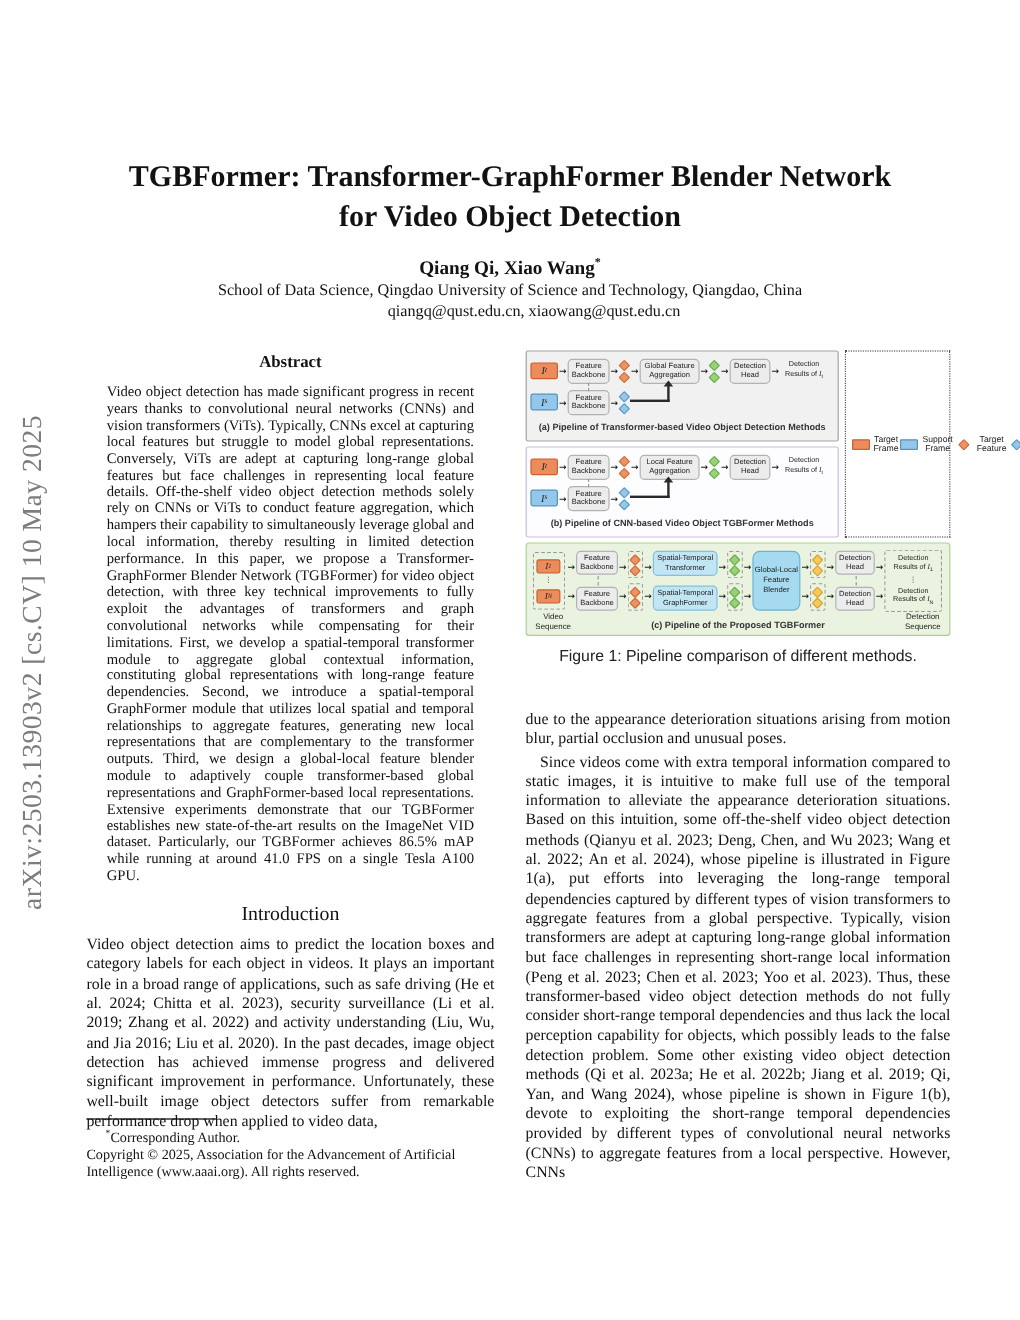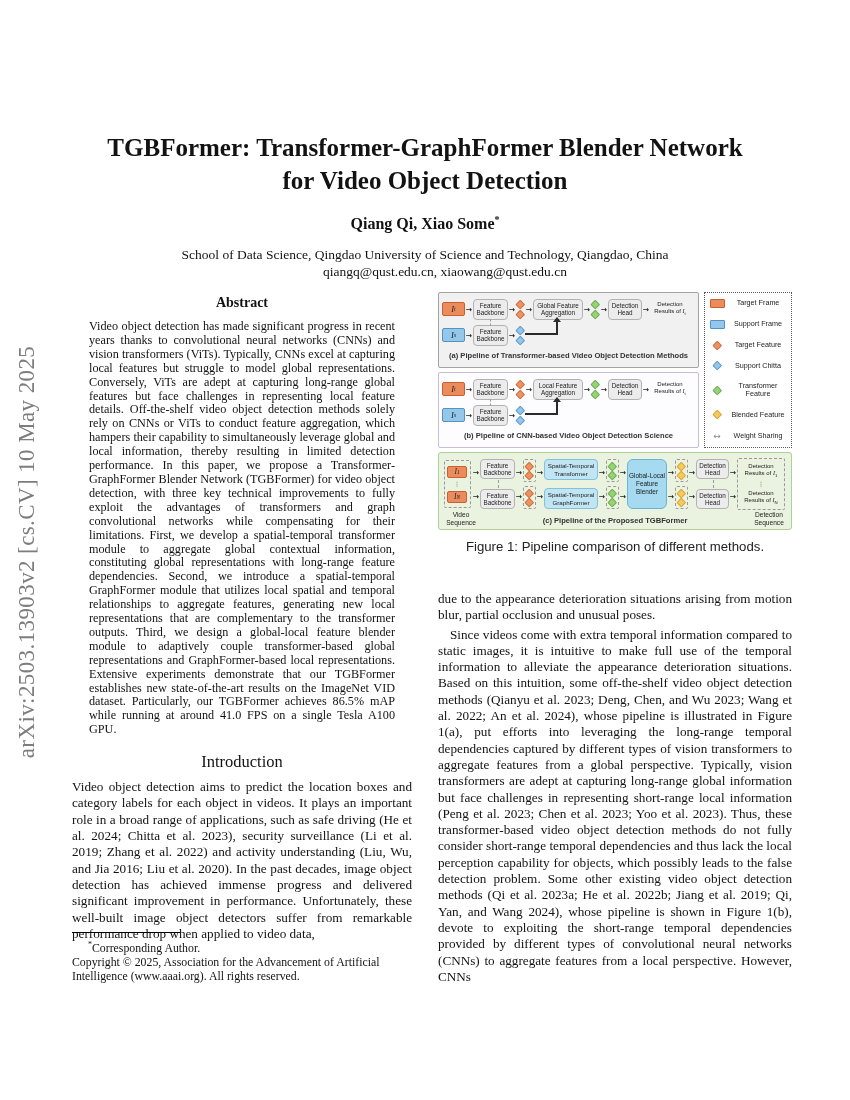--- a/index.html
+++ b/index.html
@@ -10,21 +10,21 @@
   
   .arxiv-strip { position:absolute; transform:rotate(-90deg); transform-origin:left top;
                  left:14px; top:852px; width:600px; text-align:center; font-size:23px;
                  color:#7d7d7d; letter-spacing:0.4px; white-space:nowrap; }
 
   
   .header { position:absolute; left:0; top:131px; width:100%; text-align:center; }
   .title  { font-size:25px; font-weight:bold; line-height:1.32; }
   .authors{ margin-top:17px; font-size:16px; font-weight:bold; }
   .authors sup { font-size:10px; }
-  .affil  { margin-top:14px; font-size:13.5px; }
+  .affil  { margin-top:1px; font-size:13.5px; }
   .email  { margin-top:1px; font-size:13.5px;padding-left:40px; }
 
   
   .col-left  { position:absolute; left:72px;  top:295px; width:340px; }
   .col-right { position:absolute; left:438px; top:292px; width:354px; }
 
   .sec-heading-sm { text-align:center; font-weight:bold; font-size:14px; }
   .abstract-text  { margin:9px 17px 0 17px; font-size:12.2px; line-height:13.9px; text-align:justify; }
   .sec-heading    { text-align:center; font-weight:normal; font-size:16.5px; margin-top:15px; }
   .body-text      { margin-top:7px; font-size:13.2px; line-height:16.3px; text-align:justify; }
@@ -99,21 +99,21 @@
   .ws-c { position:absolute; left:50%; top:21px; height:8px; border-left:1.3px dashed #9a9a9a; }
   .resbox { width:48px; height:52px; border:1px dashed #999; border-radius:2px; flex:none;
             display:flex; flex-direction:column; align-items:center; justify-content:space-evenly;
             font-size:6px; line-height:1.2; text-align:center; }
   .pc-caprow { display:flex; align-items:center; margin-top:0px; }
   .seq-label { width:44px; font-size:6.6px; line-height:1.15; text-align:center; color:#222; flex:none; }
   .pc-cap { flex:1; text-align:center; font-size:7.6px; font-weight:bold; color:#333; padding-top:3px; }
 
   
   .legend { width:88px; height:156px; background:#fff; border:1.5px dotted #555; padding:6px 3px;
-            display:flex; flex-direction:column; justify-content:space-between; flex:none; }
+            display:flex; flex-direction:row; justify-content:space-between; flex:none; }
   .leg-item { display:flex; align-items:center; gap:2px; }
   .leg-icon { width:18px; display:flex; justify-content:center; flex:none; }
   .leg-rect { width:15px; height:9px; border-radius:1px; }
   .leg-rect.orange { background:#ec8c5c; border:1px solid #c8602f; }
   .leg-rect.blue   { background:#94c7ea; border:1px solid #4f94c4; }
   .leg-label { flex:1; text-align:center; font-size:7.2px; line-height:1.15; color:#222; }
   .leg-ws { color:#8a8a8a; font-size:9px; font-family:"DejaVu Sans", sans-serif; }
 
   .fig-caption { margin-top:9px; text-align:center; font-size:13.2px; }
   .rc-text1 { margin-top:37px; }
@@ -123,21 +123,21 @@
 
 <div class="page">
 
   <div class="arxiv-strip">arXiv:2503.13903v2  [cs.CV]  10 May 2025</div>
 
   <div class="header">
     <div class="title">
       <div>TGBFormer: Transformer-GraphFormer Blender Network</div>
       <div>for Video Object Detection</div>
     </div>
-    <div class="authors"><span>Qiang Qi, Xiao Some</span><sup>*</sup></div>
+    <div class="authors"><span>Qiang Qi, Xiao Wang</span><sup>*</sup></div>
     <div class="affil">School of Data Science, Qingdao University of Science and Technology, Qiangdao, China</div>
     <div class="email">qiangq@qust.edu.cn, xiaowang@qust.edu.cn</div>
   </div>
 
   <div class="col-left">
     <div class="sec-heading-sm">Abstract</div>
     <div class="abstract-text">Video object detection has made significant progress in recent years thanks to convolutional neural networks (CNNs) and vision transformers (ViTs). Typically, CNNs excel at capturing local features but struggle to model global representations. Conversely, ViTs are adept at capturing long-range global features but face challenges in representing local feature details. Off-the-shelf video object detection methods solely rely on CNNs or ViTs to conduct feature aggregation, which hampers their capability to simultaneously leverage global and local information, thereby resulting in limited detection performance. In this paper, we propose a Transformer-GraphFormer Blender Network (TGBFormer) for video object detection, with three key technical improvements to fully exploit the advantages of transformers and graph convolutional networks while compensating for their limitations. First, we develop a spatial-temporal transformer module to aggregate global contextual information, constituting global representations with long-range feature dependencies. Second, we introduce a spatial-temporal GraphFormer module that utilizes local spatial and temporal relationships to aggregate features, generating new local representations that are complementary to the transformer outputs. Third, we design a global-local feature blender module to adaptively couple transformer-based global representations and GraphFormer-based local representations. Extensive experiments demonstrate that our TGBFormer establishes new state-of-the-art results on the ImageNet VID dataset. Particularly, our TGBFormer achieves 86.5% mAP while running at around 41.0 FPS on a single Tesla A100 GPU.</div>
     <div class="sec-heading">Introduction</div>
     <div class="body-text">Video object detection aims to predict the location boxes and category labels for each object in videos. It plays an important role in a broad range of applications, such as safe driving (He et al. 2024; Chitta et al. 2023), security surveillance (Li et al. 2019; Zhang et al. 2022) and activity understanding (Liu, Wu, and Jia 2016; Liu et al. 2020). In the past decades, image object detection has achieved immense progress and delivered significant improvement in performance. Unfortunately, these well-built image object detectors suffer from remarkable performance drop when applied to video data,</div>
   </div>
@@ -234,21 +234,21 @@
                 <span class="nbox fb">Feature Backbone</span>
                 <span class="arr">→</span>
                 <span class="diacol">
                     <span class="dia blue"></span>
                     <span class="dia blue"></span>
                   </span>
               </div>
               <div class="elbow"></div>
               <div class="ws-ab"></div>
             </div>
-            <div class="pcap">(b) Pipeline of CNN-based Video Object Detection Science</div>
+            <div class="pcap">(b) Pipeline of CNN-based Video Object TGBFormer Methods</div>
           </div>
         </div>
 
         <div class="legend">
           <div class="leg-item">
               <span class="leg-icon">
                 <span class="leg-rect orange"></span>
               </span>
               <span class="leg-label">Target Frame</span>
             </div>

